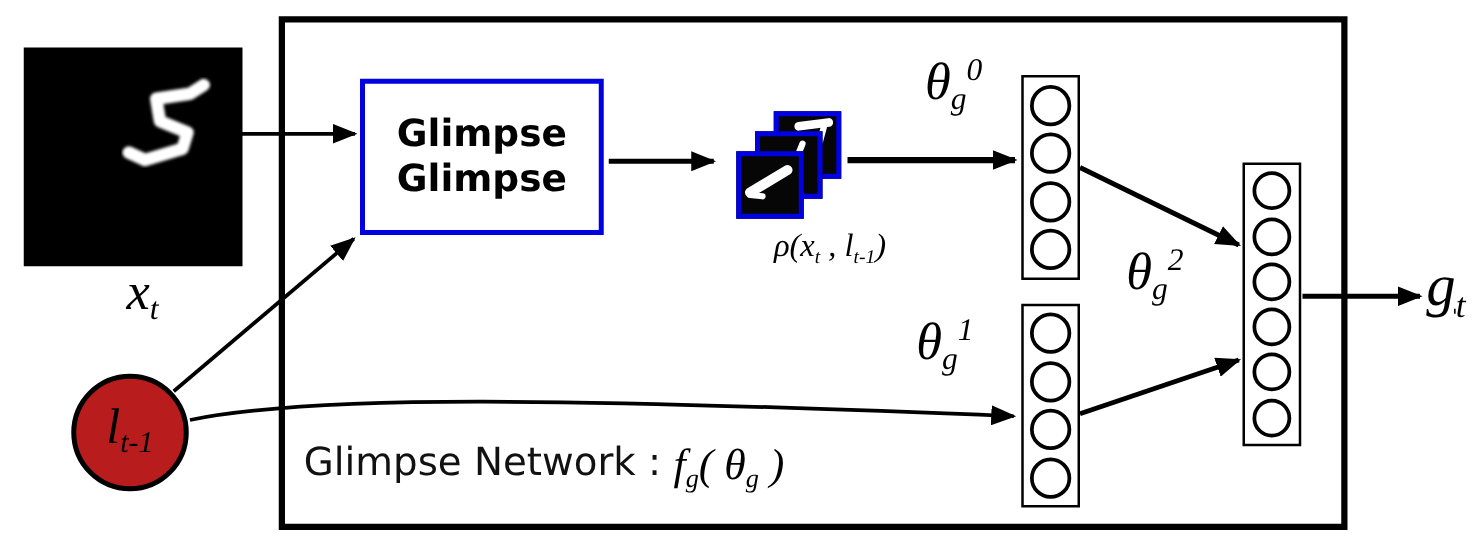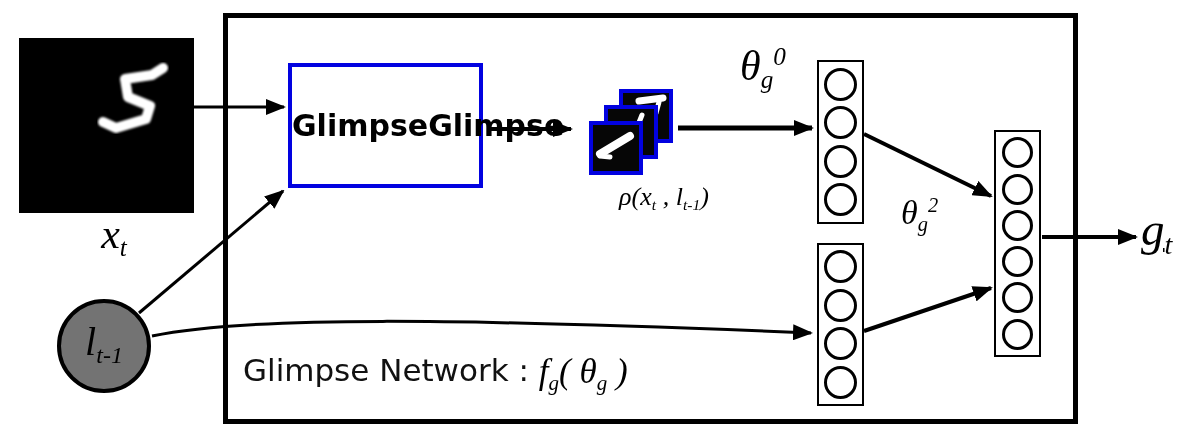--- a/index.html
+++ b/index.html
@@ -11,28 +11,28 @@
   
   #outer-box{
     left:223px;top:13px;width:855px;height:411px;
     border:5px solid #000;box-sizing:border-box;z-index:1;
   }
   
   #mnist{left:19px;top:38px;width:175px;height:175px;background:#000;z-index:2;}
   
   #loc-circle{
     left:57px;top:299px;width:94px;height:94px;border-radius:50%;
-    border:4px solid #000;box-sizing:border-box;background:#737373;z-index:2;
+    border:4px solid #000;box-sizing:border-box;background:#b91c1c;z-index:2;
     display:flex;align-items:center;justify-content:center;
   }
   
   #sensor-box{
     left:288px;top:63px;width:195px;height:125px;
     border:4px solid var(--accent,#0202e0);box-sizing:border-box;background:#fff;z-index:2;
-    display:flex;flex-direction:row;align-items:center;justify-content:flex-start;
+    display:flex;flex-direction:column;align-items:center;justify-content:center;
     font-weight:bold;font-size:30px;line-height:1.18;color:#000;
   }
   
   .patch{
     width:54px;height:54px;border:4px solid var(--accent,#0202e0);
     box-sizing:border-box;background:#060606;
   }
   #patch-back{left:619px;top:89px;z-index:2;}
   #patch-mid{left:604px;top:105px;z-index:3;}
   #patch-front{left:589px;top:121px;z-index:4;}
@@ -54,21 +54,21 @@
     font-family:"Liberation Serif","DejaVu Serif",serif;font-style:italic;
     color:#000;z-index:6;white-space:nowrap;
   }
   .m-sub{font-size:0.60em;vertical-align:-0.33em;}
   .m-sup{font-size:0.60em;vertical-align:0.60em;}
   #x-label{left:78px;top:210px;width:72px;text-align:center;font-size:42px;}
   #l-label{font-size:40px;margin-top:-6px;}
   #rho-label{left:568px;top:182px;width:192px;text-align:center;font-size:26px;}
   #theta0-label{left:740px;top:42px;font-size:42px;}
   #theta1-label{left:733px;top:250px;font-size:42px;}
-  #theta2-label{left:901px;top:194px;font-size:34px;}
+  #theta2-label{left:901px;top:194px;font-size:42px;}
   #g-label{left:1141px;top:202px;font-size:47px;text-decoration:underline;}
   
   #caption{
     left:243px;top:352px;display:flex;align-items:flex-start;z-index:6;
   }
   #caption .prefix{font-size:31px;color:#111;white-space:pre;}
   #caption .math{position:static;font-size:35px;}
   
   #arrows{left:0;top:0;width:1185px;height:437px;z-index:5;pointer-events:none;}
 </style>
@@ -124,20 +124,23 @@
     </svg>
   </div>
 
   <div id="rho-label" class="abs math">
     <span>ρ(x</span><span class="m-sub">t</span><span> , l</span><span class="m-sub">t-1</span><span>)</span>
   </div>
 
   <div id="theta0-label" class="abs math">
     <span>θ</span><span class="m-sub">g</span><span class="m-sup">0</span>
   </div>
+  <div id="theta1-label" class="abs math">
+    <span>θ</span><span class="m-sub">g</span><span class="m-sup">1</span>
+  </div>
   <div id="theta2-label" class="abs math">
     <span>θ</span><span class="m-sub">g</span><span class="m-sup">2</span>
   </div>
 
   <div id="layer-0" class="abs layer">
       <div class="unit"></div>
       <div class="unit"></div>
       <div class="unit"></div>
       <div class="unit"></div>
     </div>

